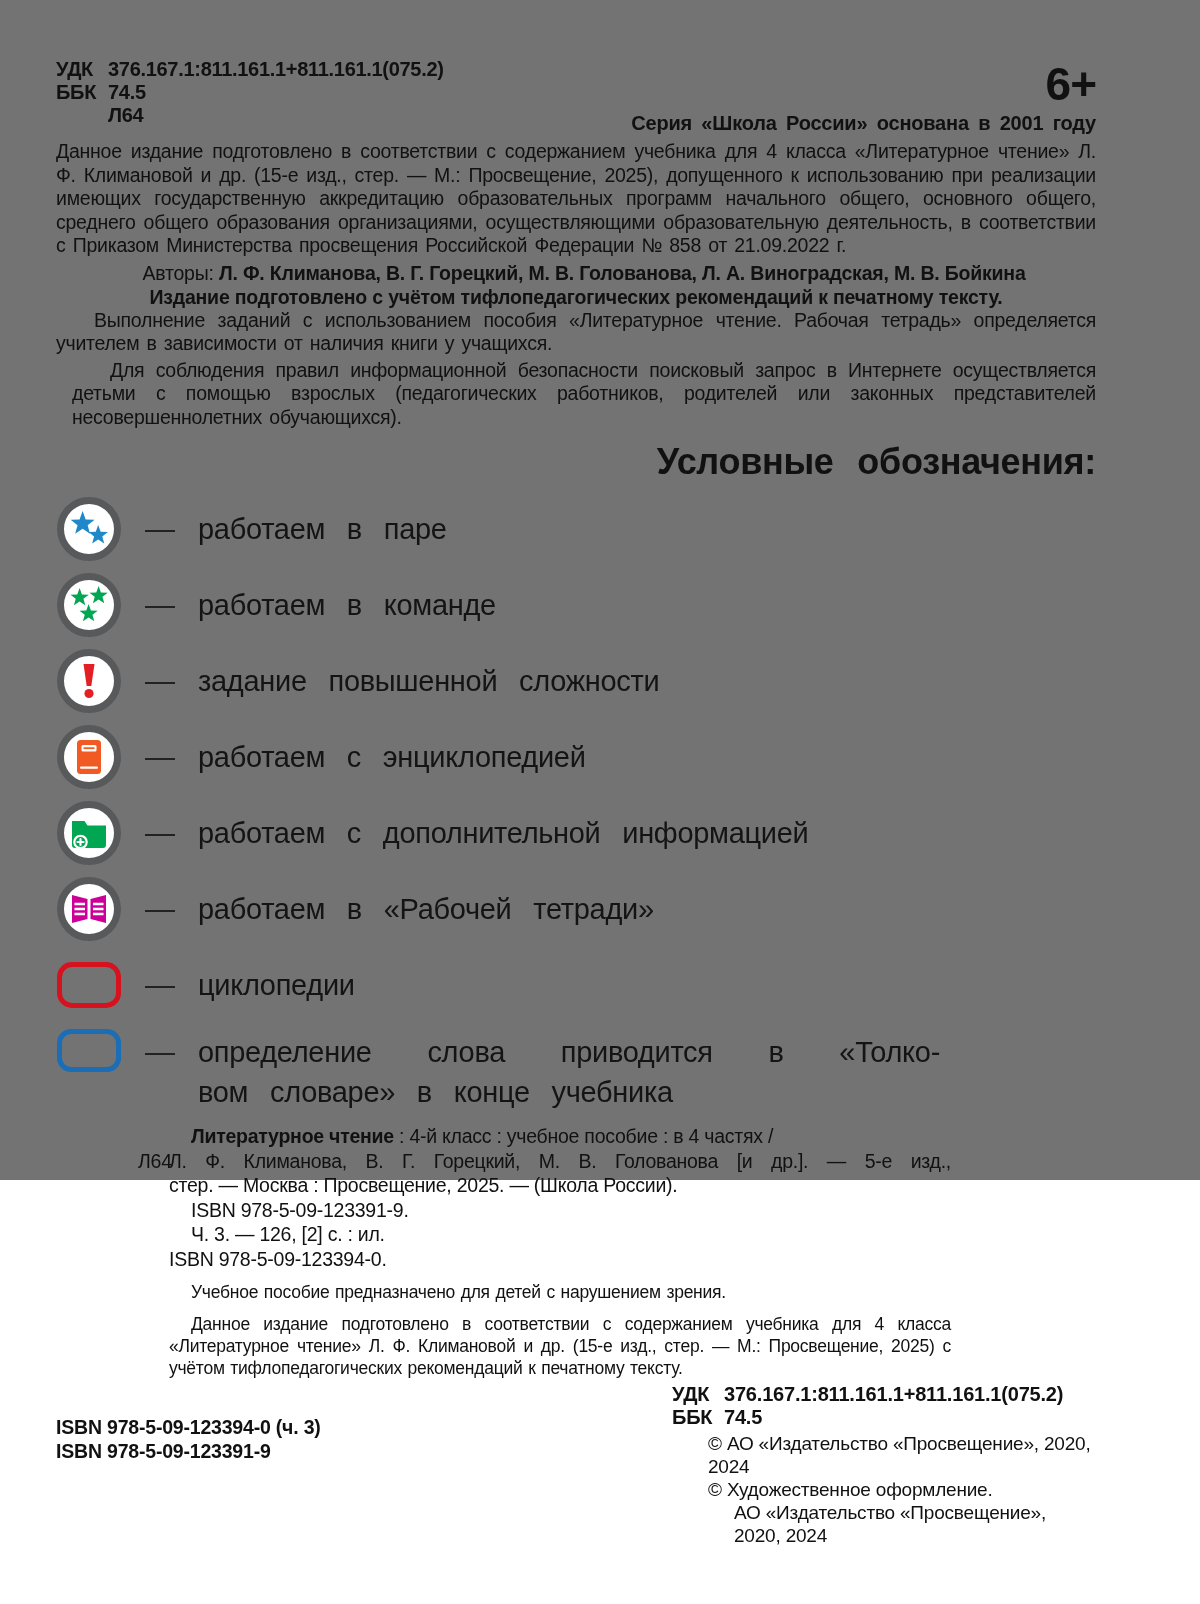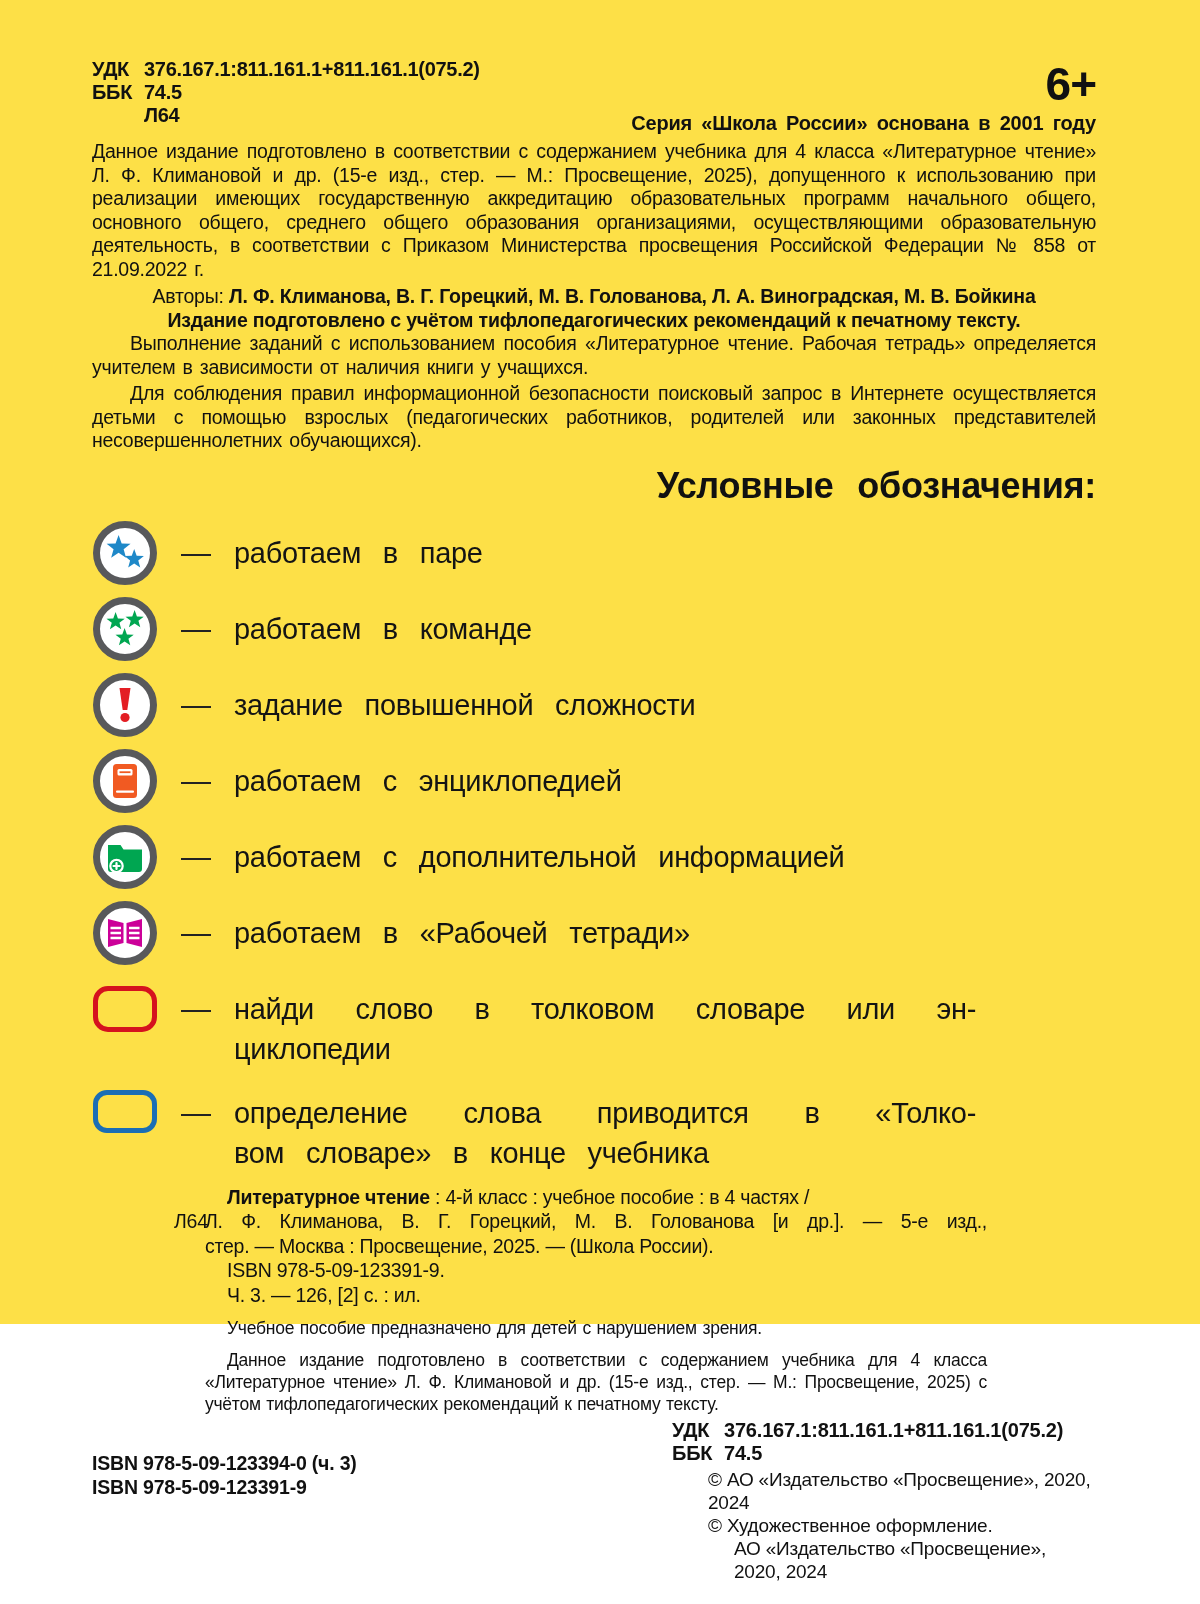--- a/index.html
+++ b/index.html
@@ -1,36 +1,36 @@
 <!DOCTYPE html>
 <html><head>
 <meta charset="utf-8">
 <style>
   html,body { margin:0; padding:0; background:#ffffff; }
   body {
     width:1200px; height:1604px;
     font-family:"Liberation Sans","DejaVu Sans",sans-serif;
     color:#111; overflow:hidden;
   }
-  .page { box-sizing:border-box; width:1200px; height:1324px;
-          padding:58px 104px 0 92px; position:relative; background:#fde047; }
+  .page { box-sizing:border-box; width:1200px; height:1180px;
+          padding:58px 104px 0 56px; position:relative; background:#737373; }
 
   
   .header-row { display:flex; justify-content:space-between; align-items:flex-start; }
   .codes { font-size:20px; font-weight:bold; line-height:23px; letter-spacing:-0.3px; }
   .codes .lbl { display:inline-block; width:52px; }
   .code-l64 { padding-left:52px; }
   .age { font-size:46px; font-weight:600; line-height:44px; letter-spacing:-1px; margin-top:4px; }
 
   .series { text-align:right; font-weight:bold; font-size:20px; line-height:24px;
             margin-top:-16px; word-spacing:4px; letter-spacing:-0.2px; }
 
   .para { font-size:19.5px; line-height:23.5px; text-align:justify;
           word-spacing:2px; letter-spacing:-0.25px; }
-  .mt5 { margin-top:5px; } .mt3 { margin-top:3px; }
+  .mt5 { margin-top:5px; } .mt3 { margin-top:3px;margin-left:16px; }
   .ind { text-indent:38px; }
 
   .center-line { text-align:center; font-size:19.5px; line-height:24px; letter-spacing:-0.2px; }
   .b { font-weight:bold; }
   .bi { font-weight:bold; font-style:italic; }
 
   
   .legend-title { text-align:right; font-size:36px; font-weight:bold;
                   margin:12px 0 14px; word-spacing:14px; letter-spacing:-0.3px; }
   .legend-row { display:flex; align-items:center; margin-bottom:12px; }
@@ -181,21 +181,20 @@
     <span class="dash">—</span>
     <div class="legend-label">работаем в «Рабочей тетради»</div>
   </div>
 
   <div class="legend-row top">
     <div class="icon-cell">
       <div class="box-red"></div>
     </div>
     <span class="dash">—</span>
     <div class="legend-label">
-      <div class="jline">найди слово в толковом словаре или эн-</div>
       <div>циклопедии</div>
     </div>
   </div>
 
   <div class="legend-row top">
     <div class="icon-cell">
       <div class="box-blue"></div>
     </div>
     <span class="dash">—</span>
     <div class="legend-label">
@@ -206,20 +205,21 @@
 
   <div class="biblio">
     <div class="bib-code">Л64</div>
     <div class="bib-line1">
       <span class="b">Литературное чтение</span><span> : 4-й класс : учебное пособие : в 4 частях /</span>
     </div>
     <div class="justify-last">Л. Ф. Климанова, В. Г. Горецкий, М. В. Голованова [и др.]. — 5-е изд.,</div>
     <div>стер. — Москва : Просвещение, 2025. — (Школа России).</div>
     <div class="bib-ind">ISBN 978-5-09-123391-9.</div>
     <div class="bib-ind">Ч. 3. — 126, [2] с. : ил.</div>
+    <div>ISBN 978-5-09-123394-0.</div>
     <div class="bib-small bib-small-ind">Учебное пособие предназначено для детей с нарушением зрения.</div>
     <div class="bib-small bib-small-ind">Данное издание подготовлено в соответствии с содержанием учебника для 4 класса «Литературное чтение» Л. Ф. Климановой и др. (15-е изд., стер. — М.: Просвещение, 2025) с учётом тифлопедагогических рекомендаций к печатному тексту.</div>
   </div>
 
   <div class="footer">
     <div class="isbn-block">
       <div>ISBN 978-5-09-123394-0 (ч. 3)</div>
       <div>ISBN 978-5-09-123391-9</div>
     </div>
     <div class="footer-right">

